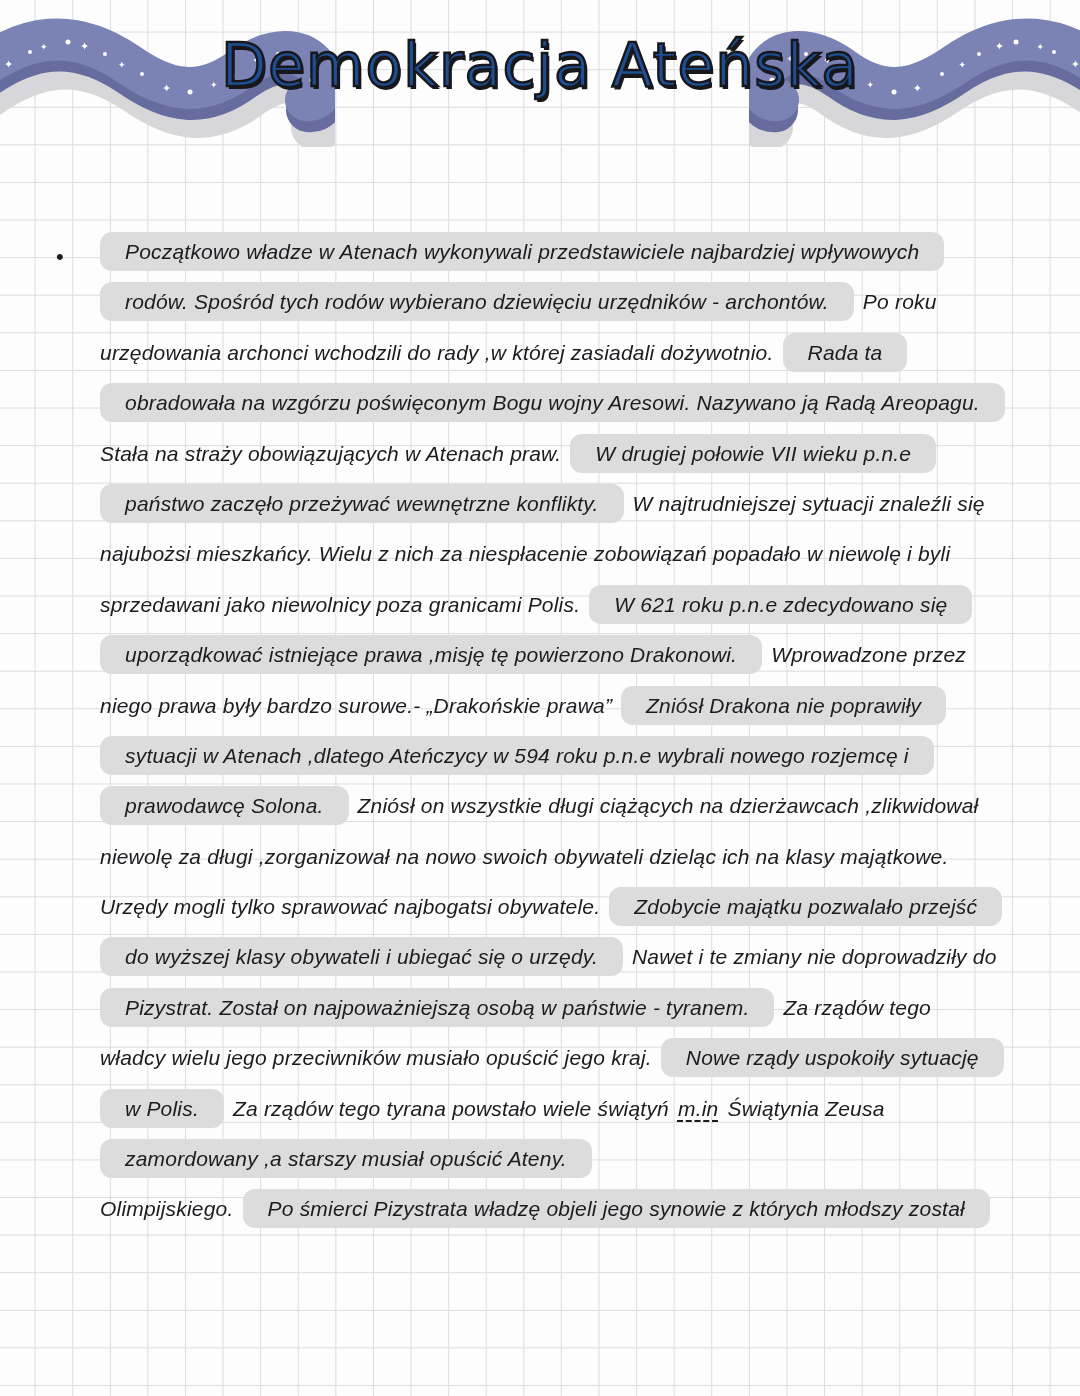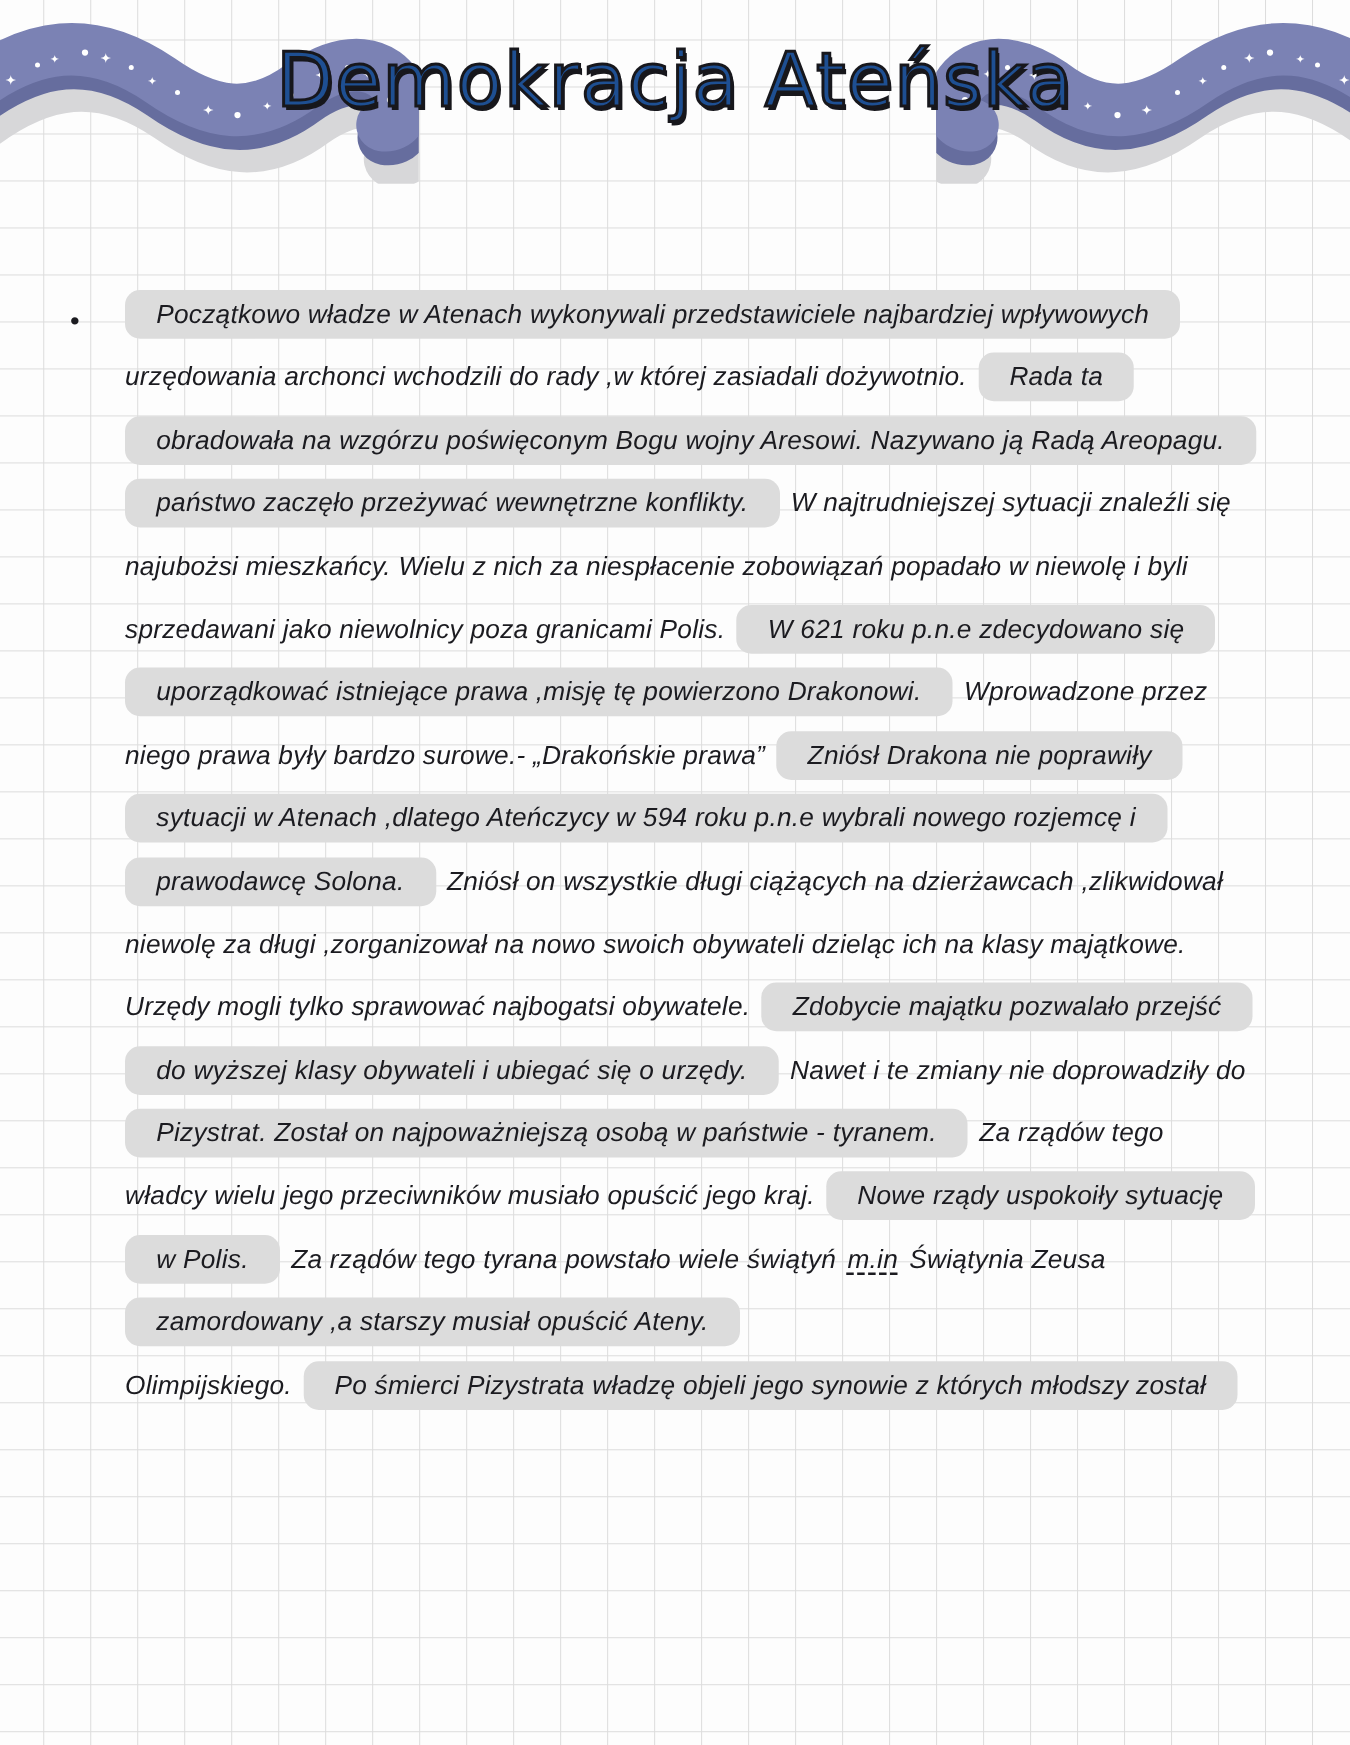--- a/index.html
+++ b/index.html
@@ -123,22 +123,24 @@
     </g>
   </svg>
 
   <h1 class="page-title">Demokracja Ateńska</h1>
 
 
   <div class="bullet">•</div>
 
   <div class="note-lines">
       <div class="note-line"><span class="seg hl">Początkowo władze w Atenach wykonywali przedstawiciele najbardziej wpływowych</span></div>
+      <div class="note-line"><span class="seg hl">rodów. Spośród tych rodów wybierano dziewięciu urzędników - archontów.</span><span class="seg">Po roku</span></div>
       <div class="note-line"><span class="seg">urzędowania archonci wchodzili do rady ,w której zasiadali dożywotnio.</span><span class="seg hl">Rada ta</span></div>
       <div class="note-line"><span class="seg hl">obradowała na wzgórzu poświęconym Bogu wojny Aresowi. Nazywano ją Radą Areopagu.</span></div>
+      <div class="note-line"><span class="seg">Stała na straży obowiązujących w Atenach praw.</span><span class="seg hl">W drugiej połowie VII wieku p.n.e</span></div>
       <div class="note-line"><span class="seg hl">państwo zaczęło przeżywać wewnętrzne konflikty.</span><span class="seg">W najtrudniejszej sytuacji znaleźli się</span></div>
       <div class="note-line"><span class="seg">najubożsi mieszkańcy. Wielu z nich za niespłacenie zobowiązań popadało w niewolę i byli</span></div>
       <div class="note-line"><span class="seg">sprzedawani jako niewolnicy poza granicami Polis.</span><span class="seg hl">W 621 roku p.n.e zdecydowano się</span></div>
       <div class="note-line"><span class="seg hl">uporządkować istniejące prawa ,misję tę powierzono Drakonowi.</span><span class="seg">Wprowadzone przez</span></div>
       <div class="note-line"><span class="seg">niego prawa były bardzo surowe.- „Drakońskie prawa”</span><span class="seg hl">Zniósł Drakona nie poprawiły</span></div>
       <div class="note-line"><span class="seg hl">sytuacji w Atenach ,dlatego Ateńczycy w 594 roku p.n.e wybrali nowego rozjemcę i</span></div>
       <div class="note-line"><span class="seg hl">prawodawcę Solona.</span><span class="seg">Zniósł on wszystkie długi ciążących na dzierżawcach ,zlikwidował</span></div>
       <div class="note-line"><span class="seg">niewolę za długi ,zorganizował na nowo swoich obywateli dzieląc ich na klasy majątkowe.</span></div>
       <div class="note-line"><span class="seg">Urzędy mogli tylko sprawować najbogatsi obywatele.</span><span class="seg hl">Zdobycie majątku pozwalało przejść</span></div>
       <div class="note-line"><span class="seg hl">do wyższej klasy obywateli i ubiegać się o urzędy.</span><span class="seg">Nawet i te zmiany nie doprowadziły do</span></div>

